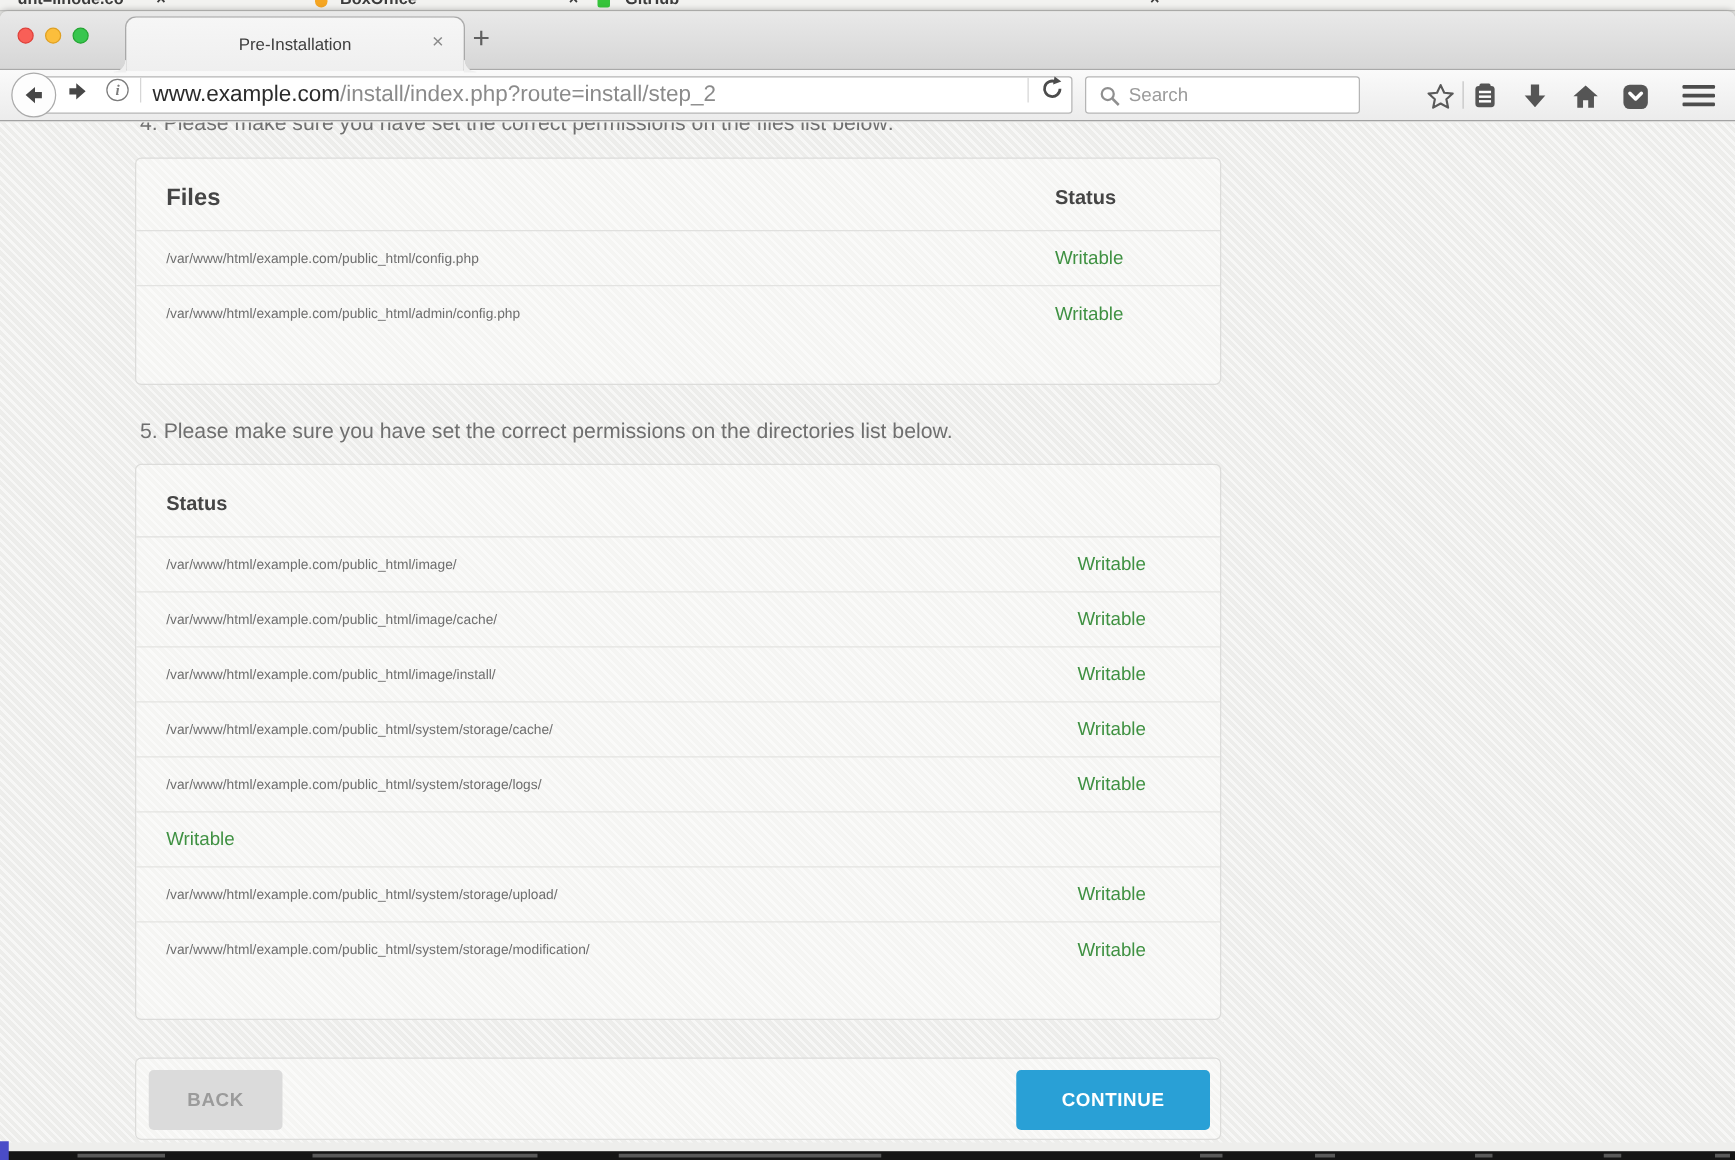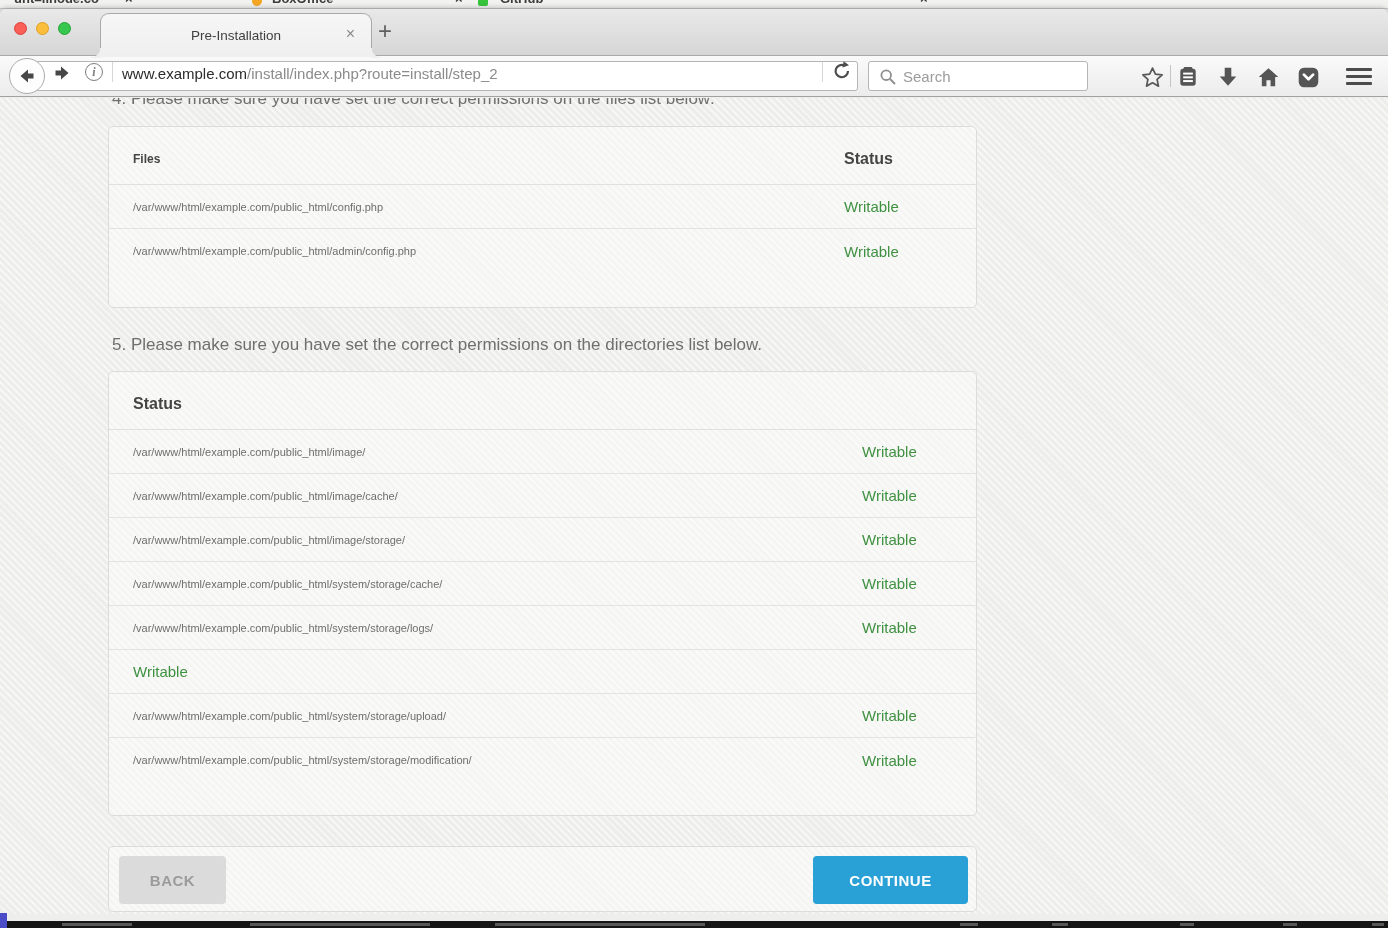--- a/index.html
+++ b/index.html
@@ -28,21 +28,21 @@
   .tab-close { position:absolute; right:16px; top:12px; font-size:16px; line-height:16px; color:#8a8a8a; cursor:default; }
   .newtab { position:absolute; left:378px; top:10px; font-size:24px; line-height:24px; color:#5f5f5f; font-weight:400; }
 
   
   .toolbar { position:relative; width:100%; height:41px; background:linear-gradient(#fafafa,#ececec); border-bottom:1px solid #a2a2a2; }
   .navcircle { position:absolute; left:9px; top:2px; width:36px; height:36px; border-radius:50%; background:#fdfdfd; border:1px solid #ababab; z-index:5; display:flex; align-items:center; justify-content:center; }
   .urlbar { position:absolute; left:27px; top:5px; width:831px; height:30px; background:#fff; border:1px solid #b5b5b5; border-radius:3px; display:flex; align-items:center; }
   .fwd { position:absolute; left:52px; top:7px; z-index:4; }
   .info-i { position:absolute; left:85px; top:7px; width:18px; height:18px; border:1.4px solid #7c7c7c; border-radius:50%; color:#7c7c7c; font-size:12px; font-weight:bold; text-align:center; line-height:16px; font-family:"Liberation Serif",serif; font-style:italic; }
   .url-sep { position:absolute; left:112px; top:6px; width:1px; height:20px; background:#d6d6d6; }
-  .urltext { position:absolute; left:122px; top:9px; font-size:15px; white-space:nowrap; }
+  .urltext { position:absolute; left:122px; top:9px; font-size:18px; white-space:nowrap; }
   .urltext .host { color:#2b2b2b; }
   .urltext .path { color:#8b8b8b; }
   .reload-sep { position:absolute; left:822px; top:6px; width:1px; height:20px; background:#d6d6d6; }
   .reload { position:absolute; left:831px; top:4px; width:24px; height:24px; color:#4c4c4c; font-size:19px; font-weight:bold; line-height:24px; text-align:center; }
   .searchbox { position:absolute; left:868px; top:5px; width:220px; height:30px; background:#fff; border:1px solid #b5b5b5; border-radius:3px; }
   .searchbox input { position:absolute; left:34px; top:1px; width:215px; height:26px; border:none; outline:none; font-size:15px; color:#444; background:transparent; font-family:"Liberation Sans",sans-serif; }
   .searchbox input::placeholder { color:#9b9b9b; }
   .mag { position:absolute; left:10px; top:6px; }
   .ticon { position:absolute; top:9px; width:24px; height:24px; display:flex; align-items:center; justify-content:center; }
   .tb-sep { position:absolute; left:1170px; top:9px; width:1px; height:22px; background:#c4c4c4; }
@@ -55,21 +55,21 @@
              background-image:repeating-linear-gradient(45deg, rgba(255,255,255,.55) 0px, rgba(255,255,255,.55) 2px, rgba(0,0,0,0) 2px, rgba(0,0,0,0) 5px); }
   .step-heading { position:absolute; left:112px; font-size:17px; color:#6f6f6f; white-space:nowrap; }
   .h4 { top:-9px; }
   .h5 { top:237px; }
   .panel { position:absolute; left:108px; width:869px; background-color:#f5f5f3;
            background-image:repeating-linear-gradient(45deg, rgba(255,255,255,.5) 0px, rgba(255,255,255,.5) 2px, rgba(0,0,0,0) 2px, rgba(0,0,0,0) 5px);
            border:1px solid #dcdcda; border-radius:5px; }
   .panel-files { top:28px; height:182px; }
   .panel-dirs  { top:273px; height:445px; }
   .thead { display:flex; align-items:center; height:58px; padding:6px 24px 0 24px; border-bottom:1px solid #e0e0de; }
-  .thead .hname { flex:1; font-size:12px; font-weight:bold; color:#454545; }
+  .thead .hname { flex:1; font-size:19px; font-weight:bold; color:#454545; }
   .thead .hstatus { font-size:16px; font-weight:bold; color:#454545; }
   .trow { display:flex; align-items:center; height:44px; padding:0 24px; border-bottom:1px solid #e3e3e1; }
   .trow:last-child { border-bottom:none; }
   .cell-path { flex:1; font-size:11px; color:#6e6e6e; }
   .cell-status { font-size:15px; color:#3f9142; }
   .panel-files .hstatus, .panel-files .cell-status { width:108px; }
   .panel-dirs  .hstatus, .panel-dirs  .cell-status { width:90px; }
 
   .panel-buttons { top:748px; height:66px; }
   .btn { position:absolute; top:9px; height:48px; border:none; border-radius:4px; font-family:"Liberation Sans",sans-serif; font-size:15px; font-weight:bold; letter-spacing:.5px; cursor:pointer; }
@@ -213,21 +213,21 @@
         <div>
             <div class="trow">
               <div class="cell-path">/var/www/html/example.com/public_html/image/</div>
               <div class="cell-status">Writable</div>
             </div>
             <div class="trow">
               <div class="cell-path">/var/www/html/example.com/public_html/image/cache/</div>
               <div class="cell-status">Writable</div>
             </div>
             <div class="trow">
-              <div class="cell-path">/var/www/html/example.com/public_html/image/storage/</div>
+              <div class="cell-path">/var/www/html/example.com/public_html/image/install/</div>
               <div class="cell-status">Writable</div>
             </div>
             <div class="trow">
               <div class="cell-path">/var/www/html/example.com/public_html/system/storage/cache/</div>
               <div class="cell-status">Writable</div>
             </div>
             <div class="trow">
               <div class="cell-path">/var/www/html/example.com/public_html/system/storage/logs/</div>
               <div class="cell-status">Writable</div>
             </div>

